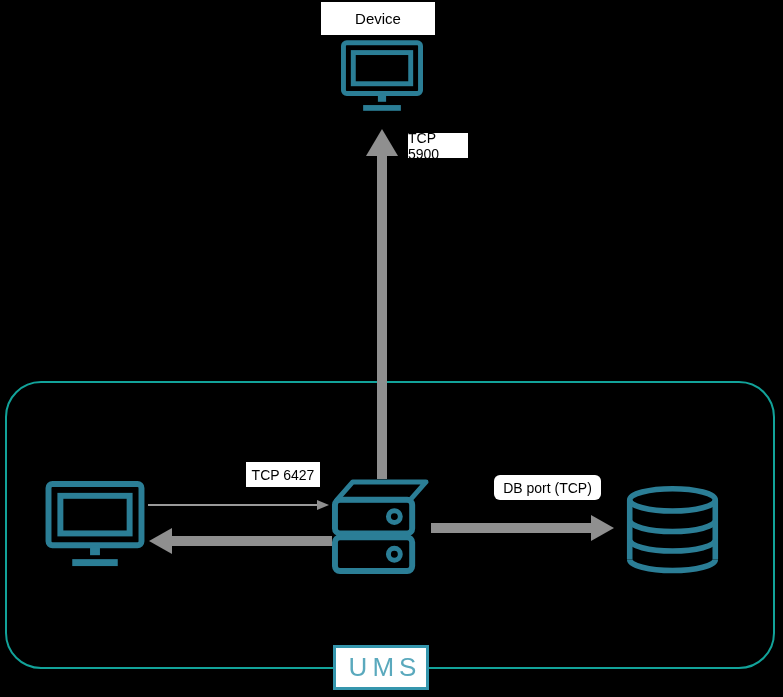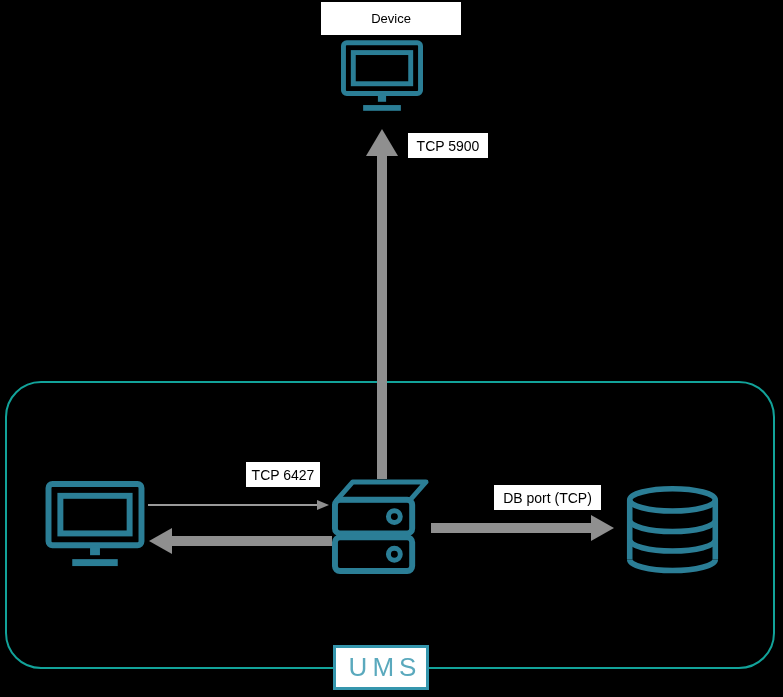--- a/index.html
+++ b/index.html
@@ -25,24 +25,24 @@
     left:5px;top:381px;width:770px;height:288px;
     border:2px solid var(--group-border);
     border-radius:36px;
   }
   .lbl{
     background:var(--label-bg);
     color:var(--label-text);
     display:flex;align-items:center;justify-content:center;
     font-size:14px;
   }
-  .lbl-device{left:321px;top:2px;width:140px;height:33px;font-size:13px;}
-  .lbl-5900{left:408px;top:133px;width:80px;height:25px;}
+  .lbl-device{left:321px;top:2px;width:114px;height:33px;font-size:15px;}
+  .lbl-5900{left:408px;top:133px;width:60px;height:25px;}
   .lbl-8443{left:246px;top:462px;width:74px;height:25px;}
-  .lbl-dbport{left:494px;top:485px;width:107px;height:25px;}
+  .lbl-dbport{left:494px;top:475px;width:107px;height:25px;border-radius:6px;}
   .lbl-ums{
     left:333px;top:645px;width:96px;height:45px;
     background:var(--label-bg);
     border:3px solid var(--ums-border);
     color:var(--ums-text);
     display:flex;align-items:center;justify-content:center;
     font-size:26px;letter-spacing:5px;padding-left:8px;
   }
   .icon-device{left:341px;top:40px;width:82px;height:76px;}
   .icon-console{left:45px;top:481px;width:100px;height:91px;}

